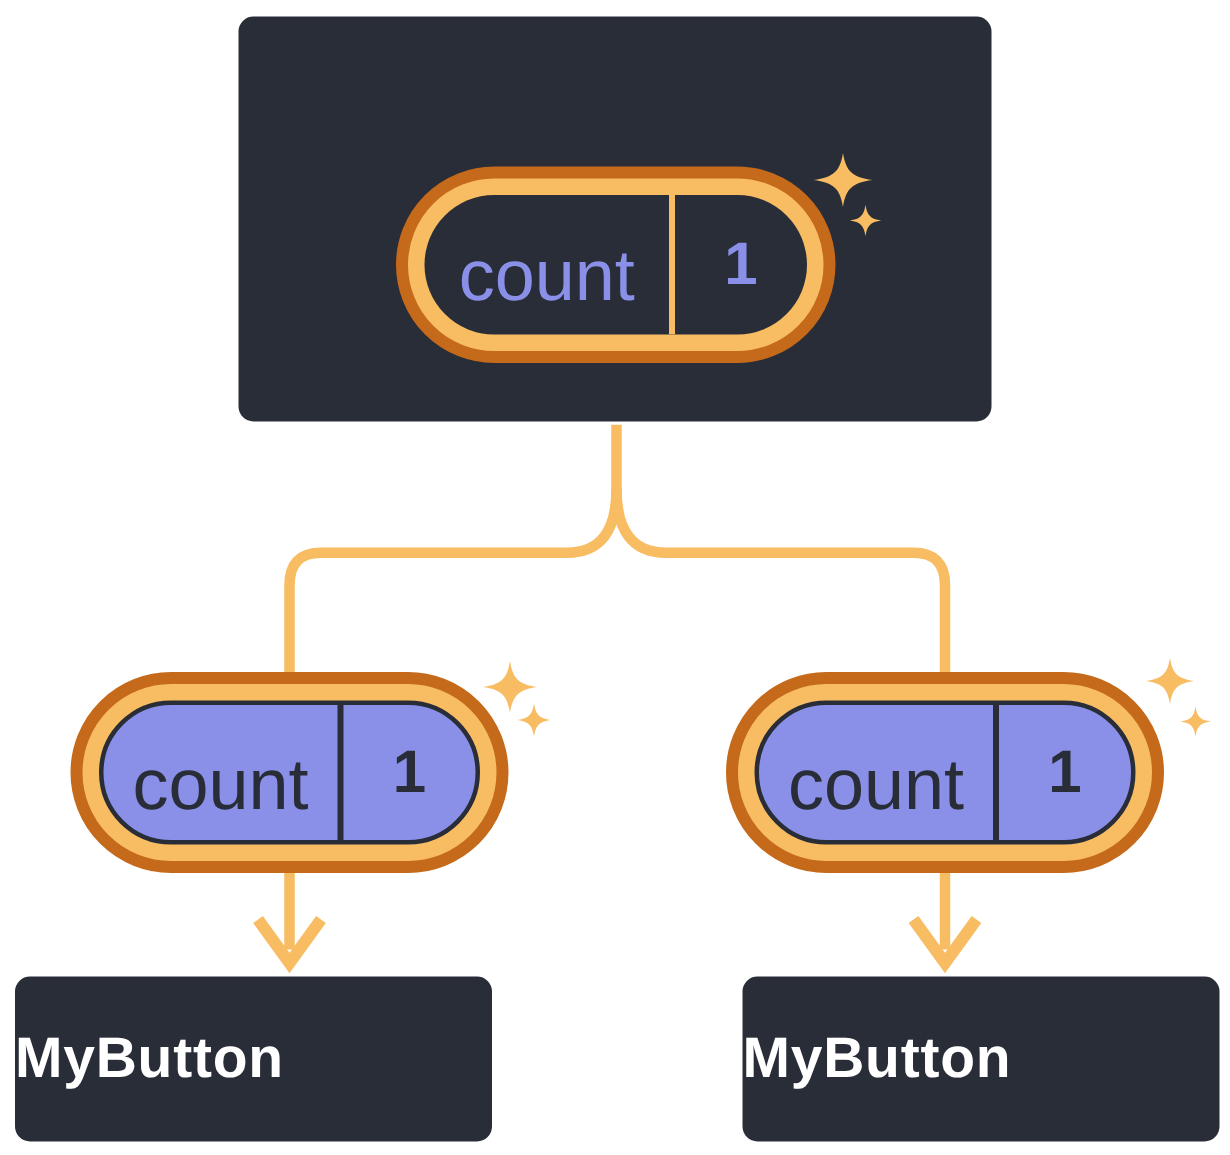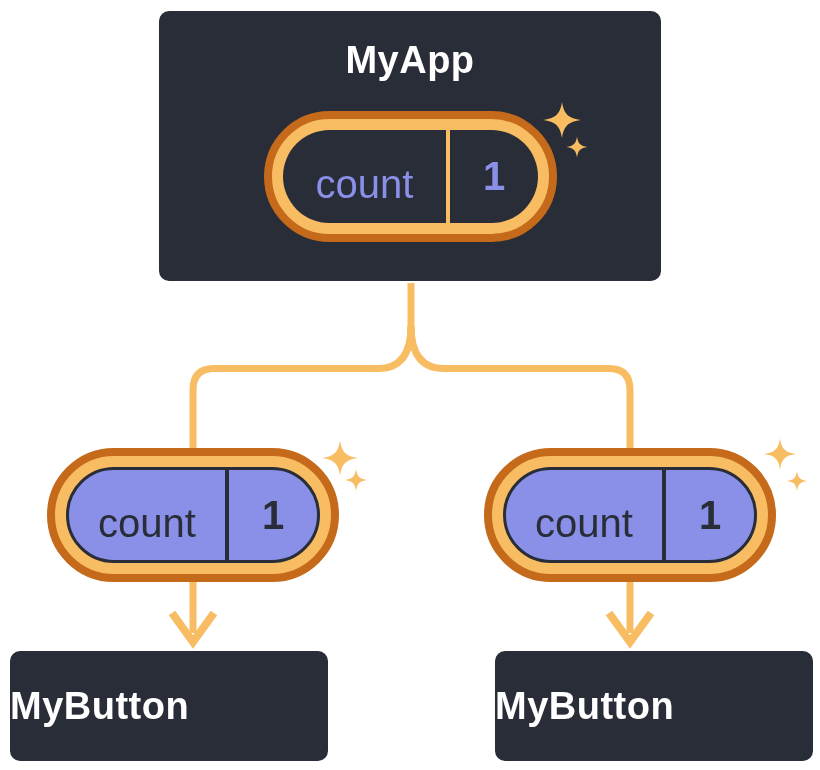--- a/index.html
+++ b/index.html
@@ -54,21 +54,21 @@
     box-sizing:border-box;height:100%;width:100%;
     border-radius:999px;display:flex;align-items:stretch;overflow:hidden;
   }
   .pill-state .pill-inner{background:var(--box-fill);color:var(--periwinkle);}
   .pill-prop .pill-inner{
     background:var(--periwinkle);color:var(--dark-text);
     border:3px solid var(--dark-text);
   }
   .pill-label{
     flex:1;display:flex;align-items:center;justify-content:center;
-    font-size:40px;font-weight:400;margin-top:16px;
+    font-size:48px;font-weight:400;margin-top:16px;
   }
   .pill-value{
     width:88px;display:flex;align-items:center;justify-content:center;
     font-size:40px;font-weight:700;
   }
   .pill-state .pill-value{border-left:4px solid var(--orange-light);}
   .pill-prop .pill-value{border-left:4px solid var(--dark-text);}
 </style>
 </head>
 <body>
@@ -77,21 +77,20 @@
 
   <svg class="layer lines-layer" viewBox="0 0 820 770">
     <path class="line" d="M411 283 V336"></path>
     <path class="line" d="M411 326 Q411 368.5 378 368.5 H214 Q193 368.5 193 390 V633"></path>
     <path class="line" d="M411 326 Q411 368.5 444 368.5 H609 Q630 368.5 630 390 V633"></path>
     <polyline class="arrowhead" points="172,613 193,642 214,613"></polyline>
     <polyline class="arrowhead" points="609,613 630,642 651,613"></polyline>
   </svg>
 
   <div class="card card-root">
-    <div class="card-title">MyApp</div>
     <div class="pill pill-root pill-state">
       <div class="pill-inner">
         <div class="pill-label">count</div>
         <div class="pill-value">1</div>
       </div>
     </div>
   </div>
 
   <div class="pill pill-child left pill-prop">
     <div class="pill-inner">

